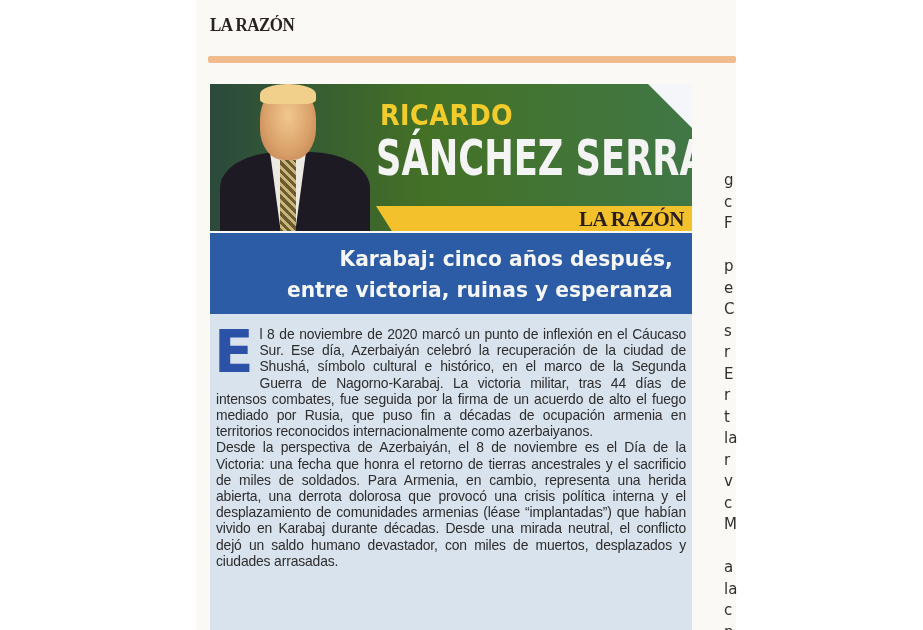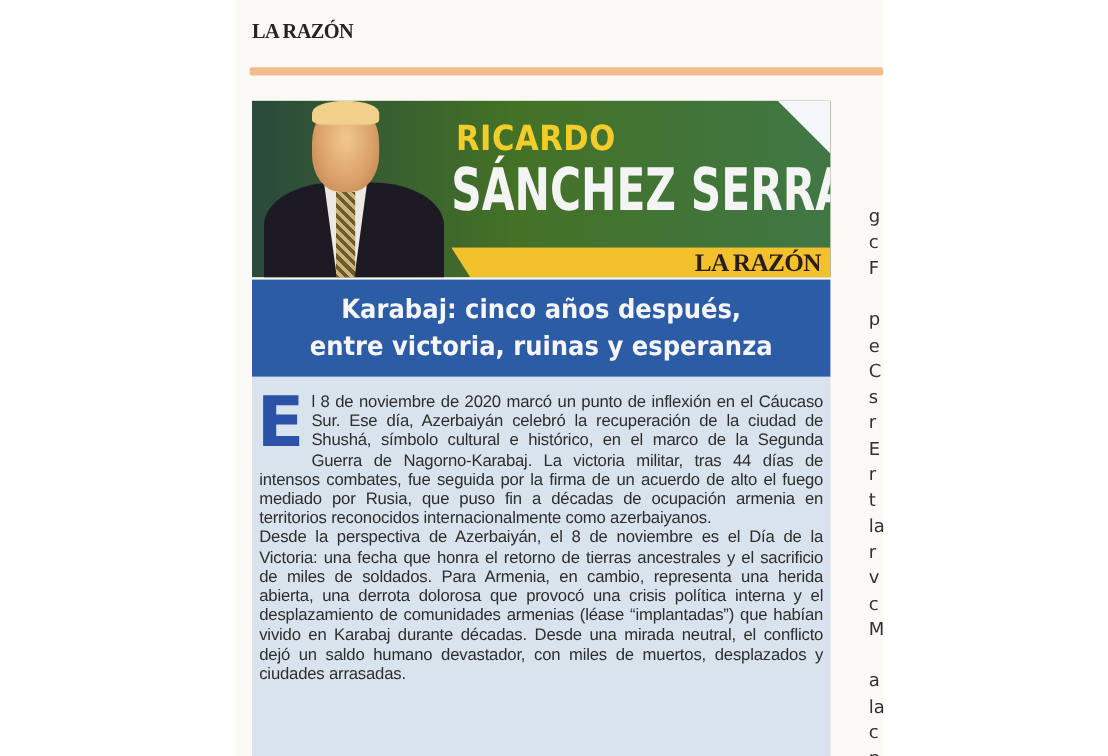--- a/index.html
+++ b/index.html
@@ -71,21 +71,21 @@
     position:absolute; left:166px; top:122px; width:316px; height:25px;
     background:#f3c12c; clip-path:polygon(0 0,100% 0,100% 100%,5% 100%);
   }
   .banner-logo {
     position:absolute; right:8px; top:123px;
     font-family:"Liberation Serif", serif; font-weight:bold; font-size:21px;
     color:#2a1d1e; letter-spacing:-0.5px;
   }
   .headline-box {
     position:absolute; left:14px; top:233px; width:482px; height:81px;
-    background:#2c5ca6; text-align:center;
+    background:#2c5ca6; text-align:right;
   }
   .headline {
     margin:0; padding-top:10px;
     font-family:"DejaVu Sans", sans-serif; font-weight:bold; font-size:22px; line-height:31px;
     color:#f6f6f6; transform:scaleX(0.92);
   }
   .article {
     position:absolute; left:14px; top:314px; width:482px; height:316px;
     background:#d9e3ed;
   }

